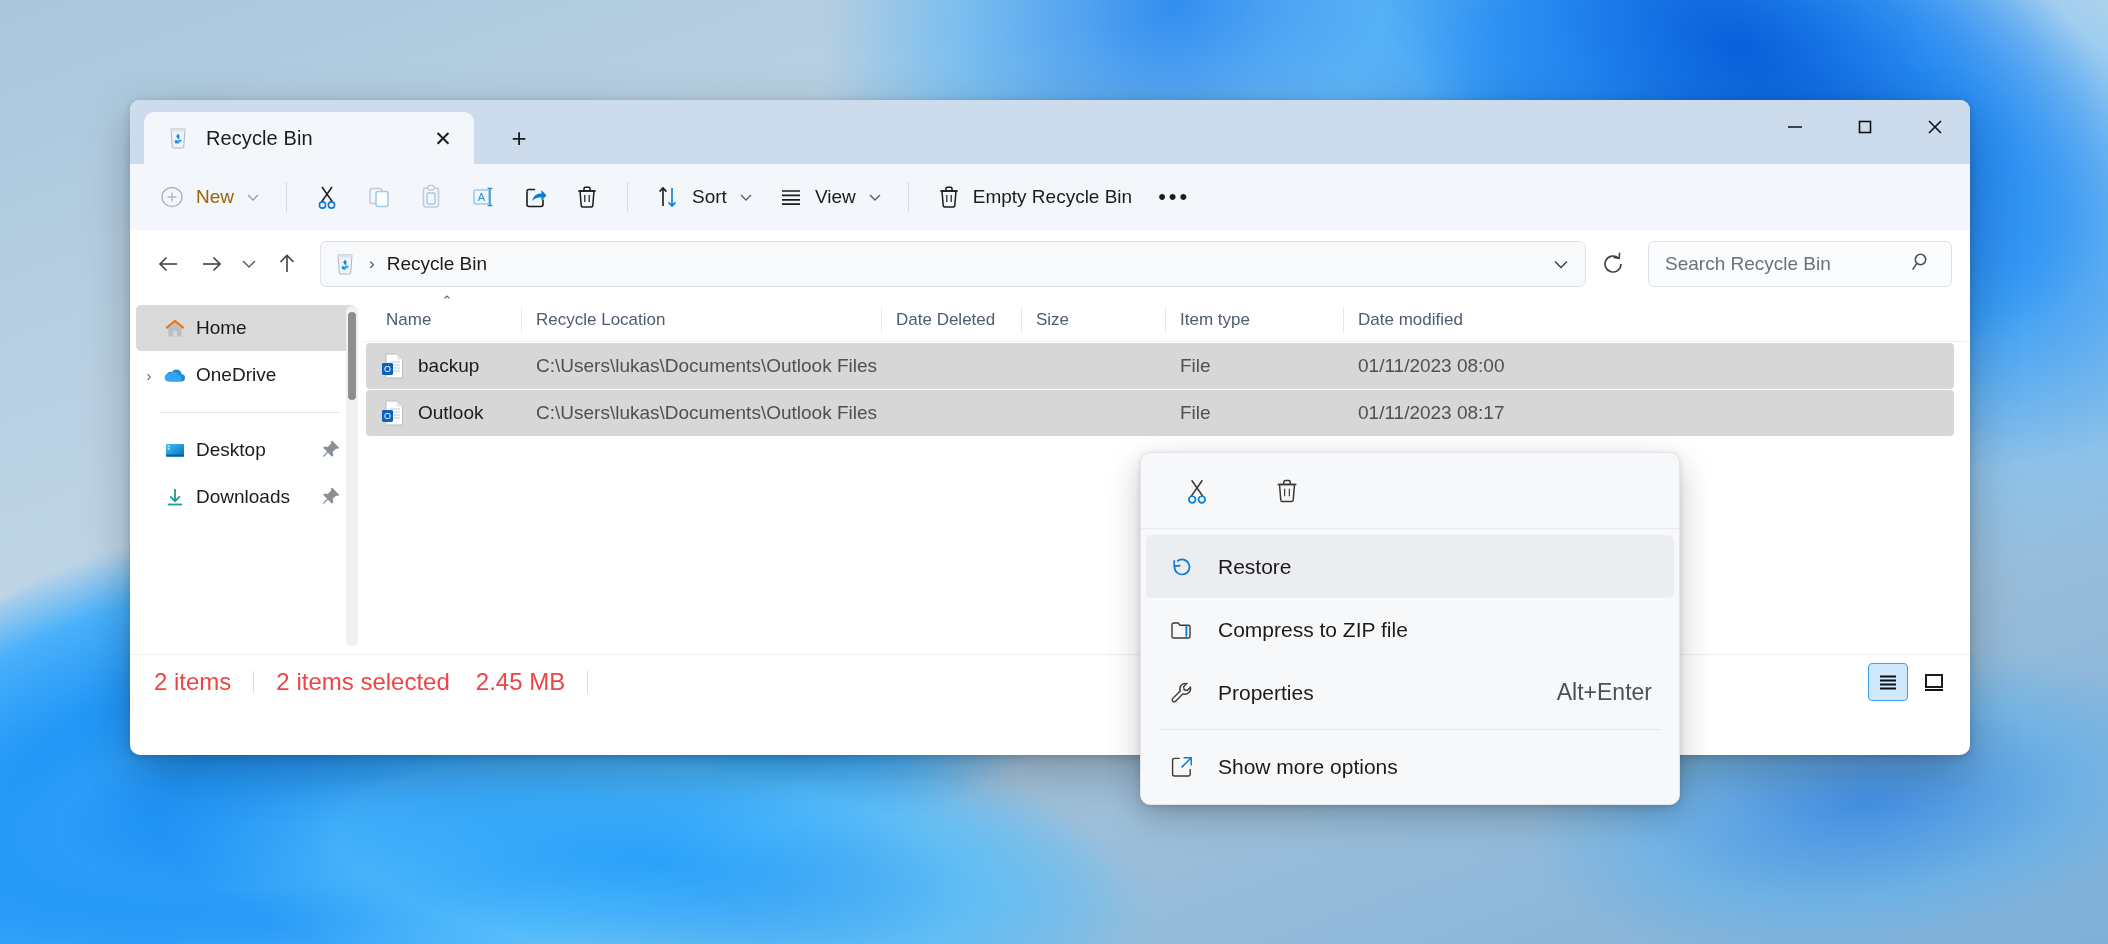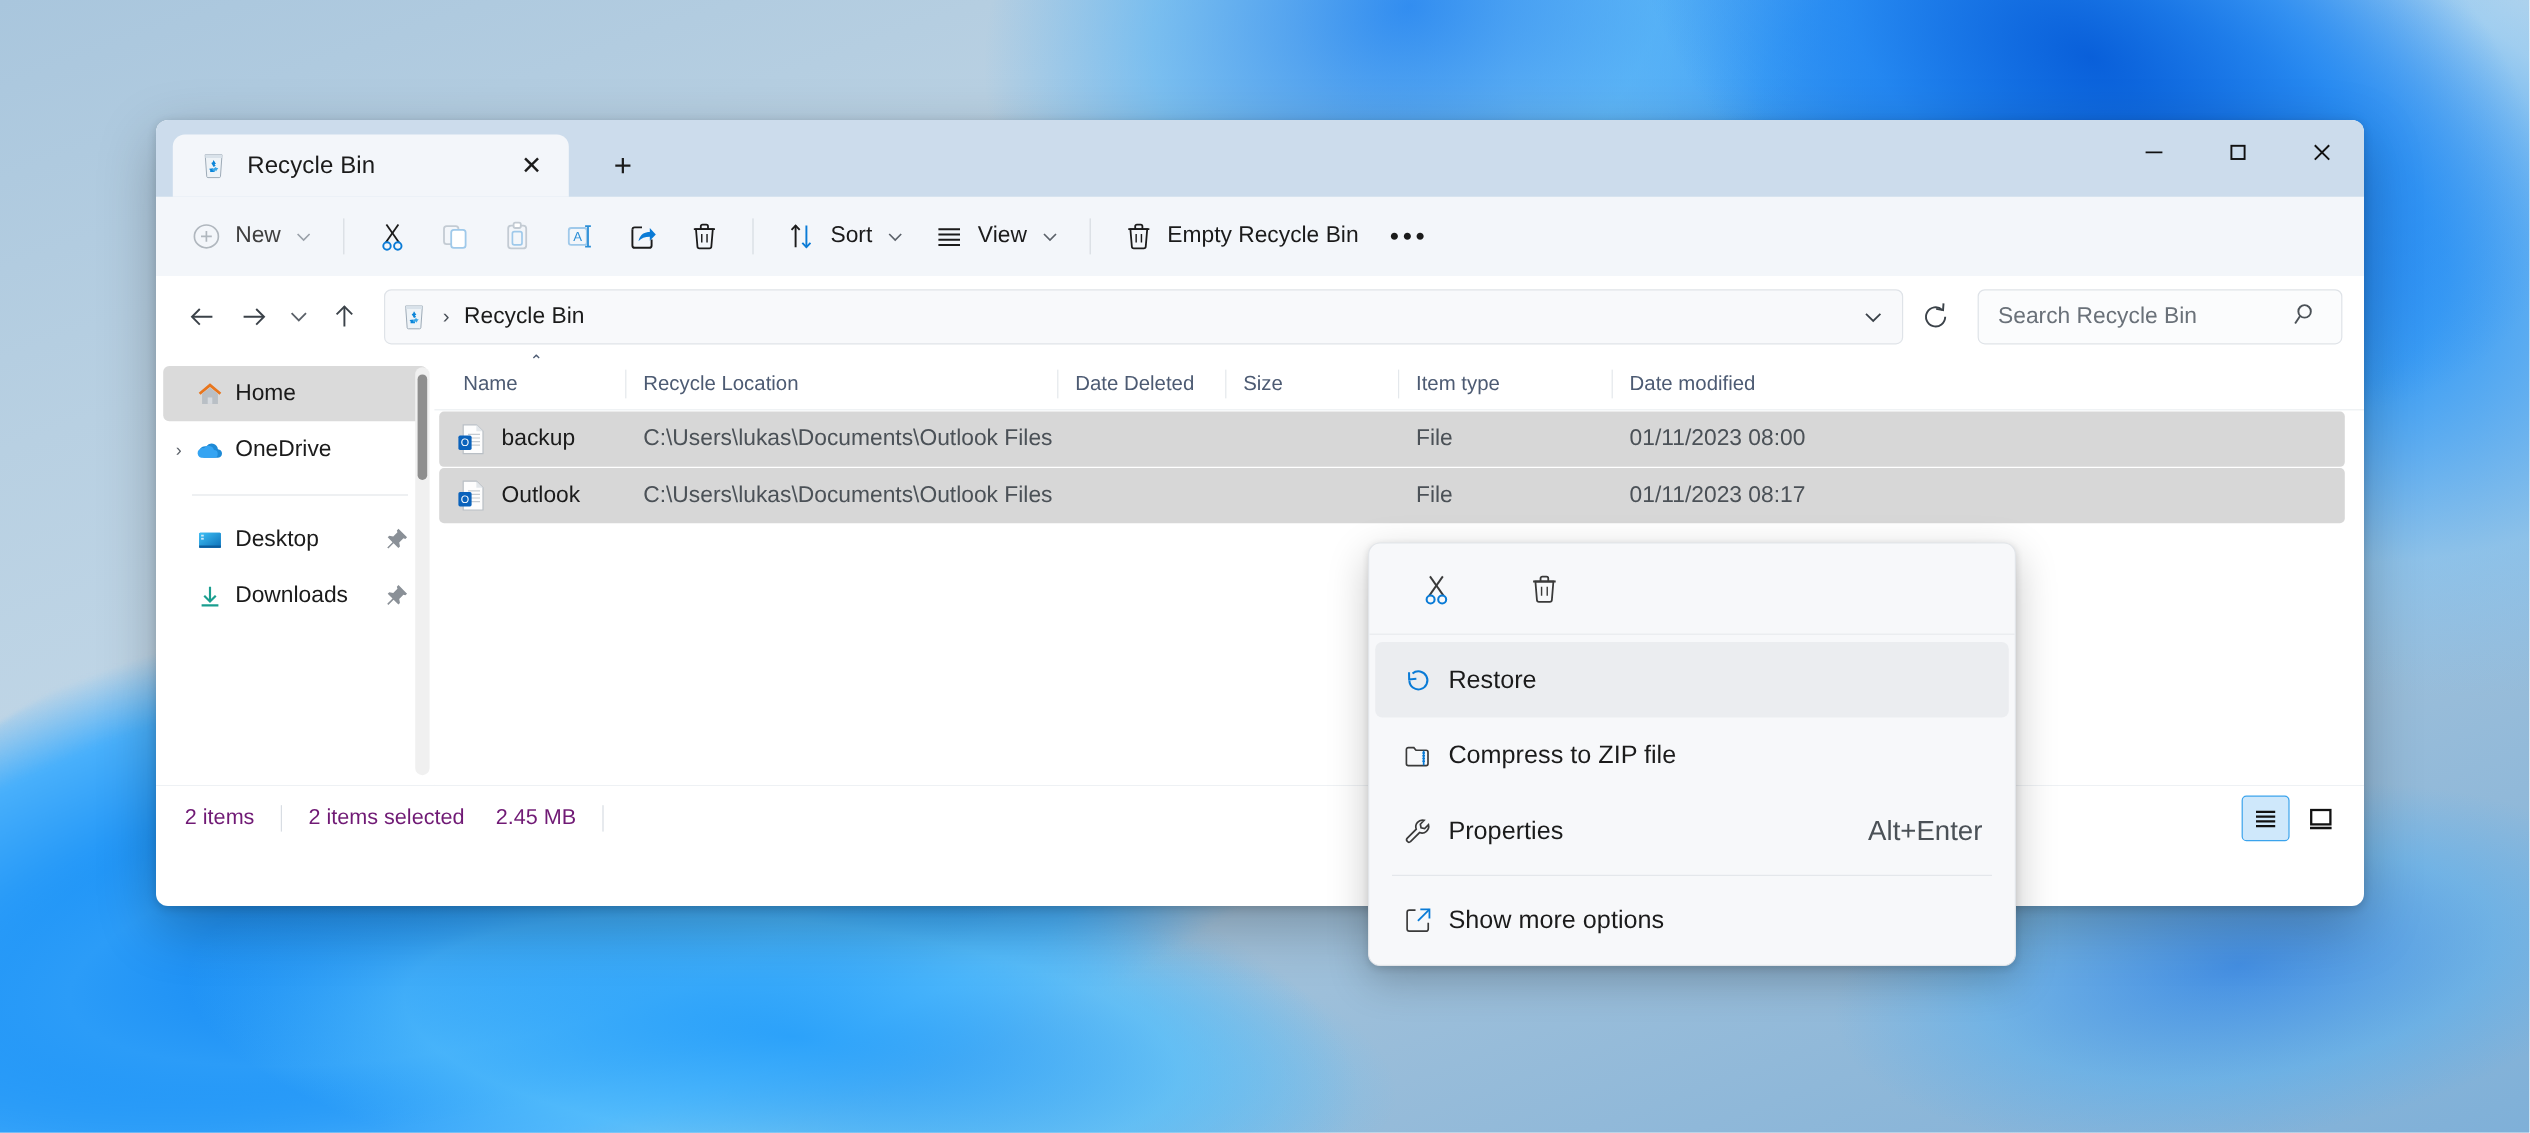--- a/index.html
+++ b/index.html
@@ -138,21 +138,21 @@
   .cb-btn {
     height: 44px;
     display: flex; align-items: center;
     gap: 10px;
     padding: 0 12px;
     border-radius: 6px;
     color: #1b1b1b;
     font-size: 19px;
     white-space: nowrap;
   }
-  .cb-btn.disabled { color: #404040; }
+  .cb-btn.disabled { color: #a16207; }
   .cb-icon { width: 28px; height: 28px; display: flex; align-items: center; justify-content: center; flex: 0 0 auto; }
   .cb-chev { font-size: 13px; color: #5b6169; margin-left: 2px; }
   .cb-sep { width: 1px; height: 30px; background: #d6dbe1; margin: 0 14px; flex: 0 0 auto; }
   .cb-dots { letter-spacing: 3px; font-size: 22px; color: #1b1b1b; padding: 0 14px; }
 
   
   .navrow {
     height: 68px;
     background: #ffffff;
     display: flex; align-items: center;
@@ -285,21 +285,21 @@
   .file-ico { width: 26px; height: 28px; flex: 0 0 auto; }
 
   
   .statusbar {
     height: 54px;
     background: #ffffff;
     display: flex; align-items: center;
     padding: 0 16px 0 24px;
     border-top: 1px solid #eef1f4;
   }
-  .status-text { font-size: 18px; color: #701a75; }
+  .status-text { font-size: 24px; color: #ef4444; }
   .status-sep { width: 1px; height: 22px; background: #d8dde3; margin: 0 22px; }
   .status-spacer { flex: 1 1 auto; }
   .viewtoggle { display: flex; gap: 6px; }
   .vt {
     width: 40px; height: 38px;
     display: flex; align-items: center; justify-content: center;
     border-radius: 4px;
   }
   .vt.active { background: #cfe8fb; border: 1px solid #3ba3ec; }
 
@@ -324,21 +324,21 @@
   .ctx-tool {
     width: 44px; height: 44px; border-radius: 5px;
     display: flex; align-items: center; justify-content: center;
   }
   .ctx-list { padding: 6px 5px 6px 5px; }
   .ctx-item {
     height: 63px;
     display: flex; align-items: center;
     padding: 0 22px 0 22px;
     border-radius: 6px;
-    gap: 11px;
+    gap: 22px;
   }
   .ctx-item.hover { background: #ebedf0; }
   .ctx-ico { width: 28px; height: 28px; flex: 0 0 auto; display:flex;align-items:center;justify-content:center; }
   .ctx-label { font-size: 21px; color: #1b1b1b; white-space: nowrap; }
   .ctx-accel { margin-left: auto; font-size: 23px; color: #4b5157; }
   .ctx-divider { height: 1px; background: #e4e7eb; margin: 5px 14px; }
 </style>
 </head>
 <body>
 

